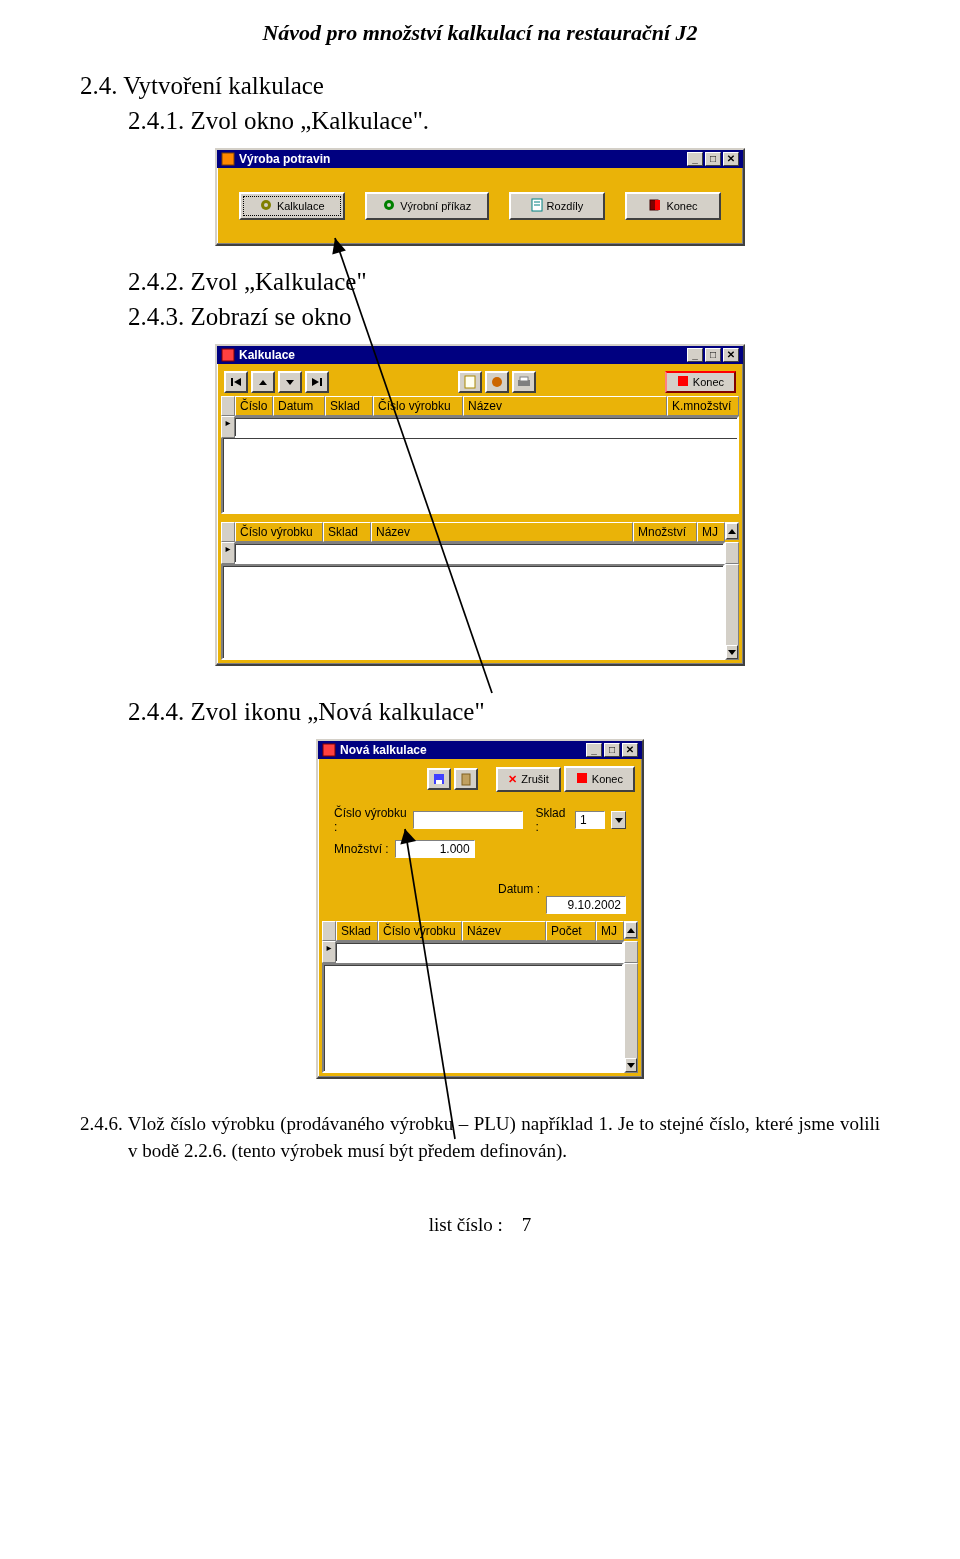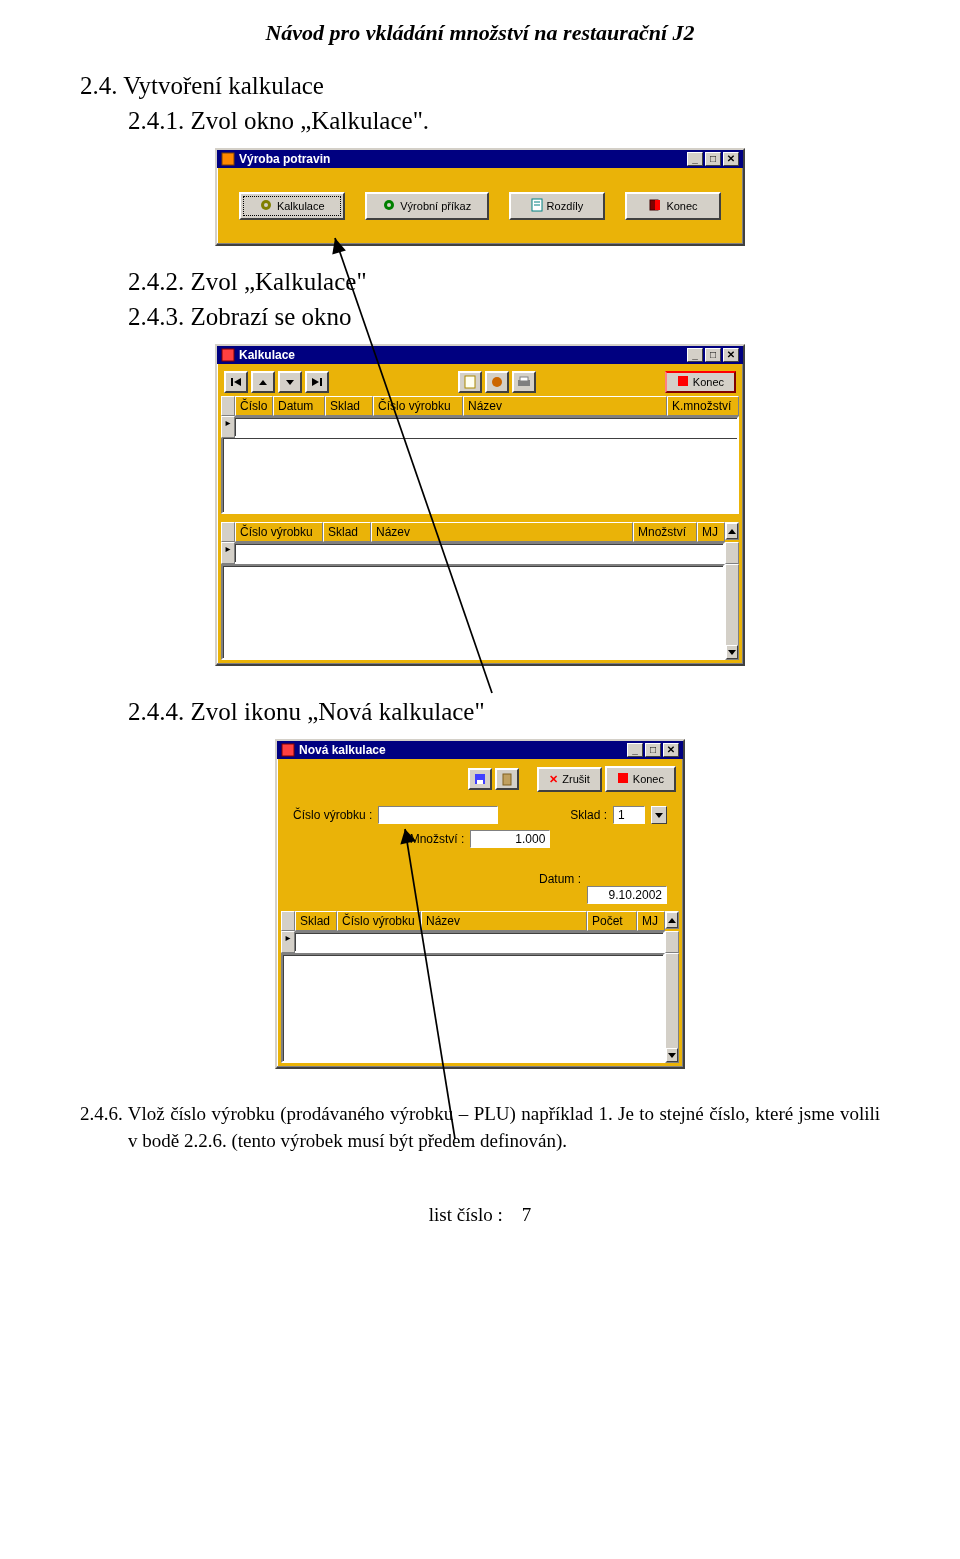--- a/index.html
+++ b/index.html
@@ -217,21 +217,21 @@
     border: 1px solid;
     border-color: #ffffff #404040 #404040 #ffffff;
     background: #d4d0c8;
     display: inline-flex; align-items: center; justify-content: center;
   }
 </style>
 </head>
 <body>
 
 <div class="page">
-  <div class="title">Návod pro vkládání množství na restaurační J2</div>
+  <div class="title">Návod pro množství kalkulací na restaurační J2</div>
 
   <div class="step-line">2.4. Vytvoření kalkulace</div>
   <div class="step-line indent">2.4.1. Zvol okno „Kalkulace".</div>
 
   <div class="win-section">
     <div class="window" style="width:530px;">
       <div class="titlebar">
         <span class="icon">
           <svg width="14" height="14" viewBox="0 0 14 14">
               <rect x="1" y="1" width="12" height="12" fill="#ff8800" stroke="#804000"></rect>
@@ -406,21 +406,21 @@
 
       </div>
     </div>
   </div>
 
   <div style="height:10px;"></div>
 
   <div class="step-line indent">2.4.4. Zvol ikonu „Nová kalkulace"</div>
 
   <div class="win-section">
-    <div class="window" style="width:410px;">
+    <div class="window" style="width:328px;">
       <div class="titlebar">
         <span class="icon">
           <svg width="14" height="14" viewBox="0 0 14 14">
               <rect x="1" y="1" width="12" height="12" fill="#ff4040" stroke="#800000"></rect>
             </svg>
         </span>
         <span>Nová kalkulace</span>
         <span class="titlebar-spacer"></span>
         <span class="titlebar-btn">_</span>
         <span class="titlebar-btn">□</span>
@@ -457,21 +457,21 @@
           <div class="form-line">
             <span>Číslo výrobku :</span>
             <div class="input-box" style="width:120px;"></div>
             <span class="spacer"></span>
             <span>Sklad :</span>
             <div class="input-box" style="width:32px; text-align:left;">1</div>
             <span class="dropdown-btn">
                 <div class="tri-down"></div>
               </span>
           </div>
-          <div class="form-line" style="justify-content:center;">
+          <div class="form-line" style="justify-content:flex-start;">
             <span>Množství :</span>
             <div class="input-box" style="width:80px;">1.000</div>
           </div>
           <div class="form-line" style="justify-content:flex-end;">
             <span>Datum :</span>
             <div class="input-box" style="width:80px;margin-top:32px;">9.10.2002</div>
           </div>
         </div>
 
         <div style="display:flex;">

